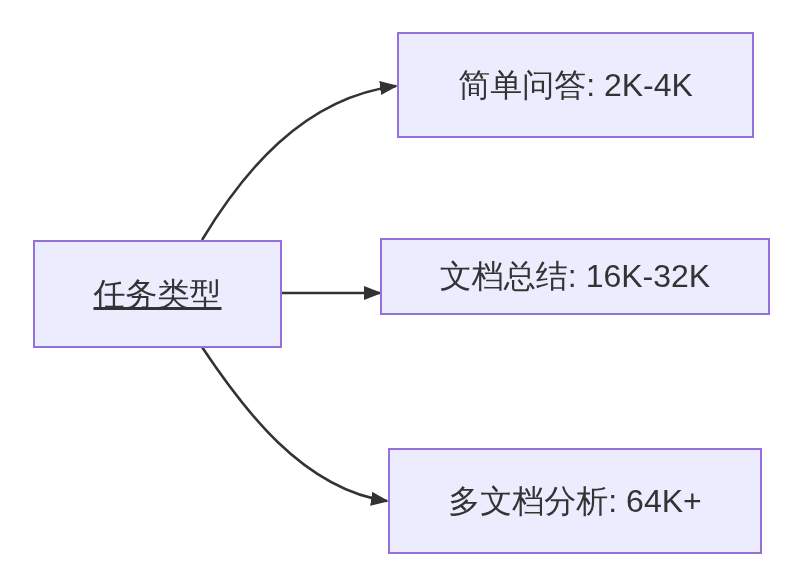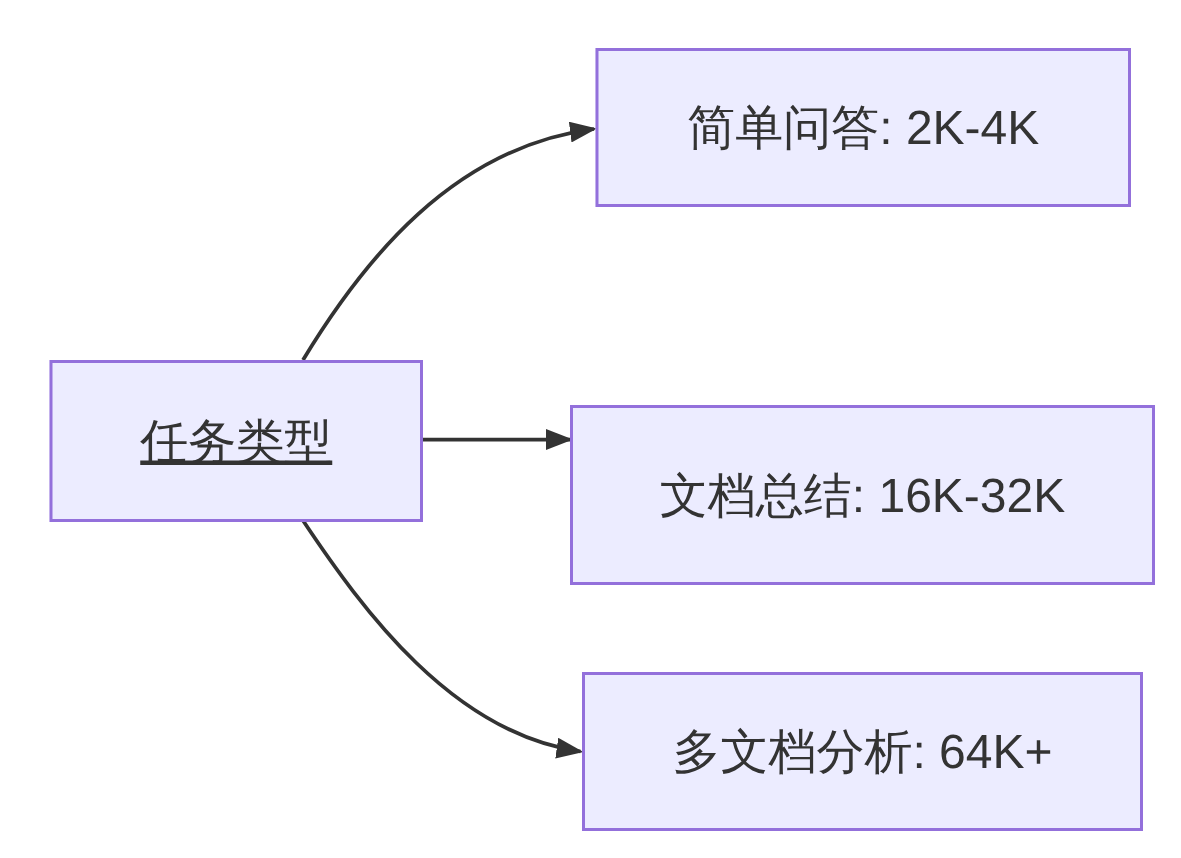--- a/index.html
+++ b/index.html
@@ -39,21 +39,21 @@
     align-items: center;
     justify-content: center;
     color: var(--text);
     font-size: 32px;
     line-height: 1.2;
     white-space: nowrap;
     text-align: center;
   }
   .node-root     { left: 33px;  top: 240px; width: 249px; height: 108px; text-decoration: underline; }
   .node-branch-0 { left: 397px; top: 32px;  width: 357px; height: 106px; }
-  .node-branch-1 { left: 380px; top: 238px; width: 390px; height: 120px; margin-top: 32px; }
+  .node-branch-1 { left: 380px; top: 238px; width: 390px; height: 77px; }
   .node-branch-2 { left: 388px; top: 448px; width: 374px; height: 106px; text-align: center; }
 </style>
 </head>
 <body>
 
 <div class="canvas">
 
   <svg class="edges" viewBox="0 0 787 572" xmlns="http://www.w3.org/2000/svg">
     <defs>
       <marker id="arrow" viewBox="0 0 18 14" refX="16" refY="7" markerWidth="18" markerHeight="14" markerUnits="userSpaceOnUse" orient="auto">

